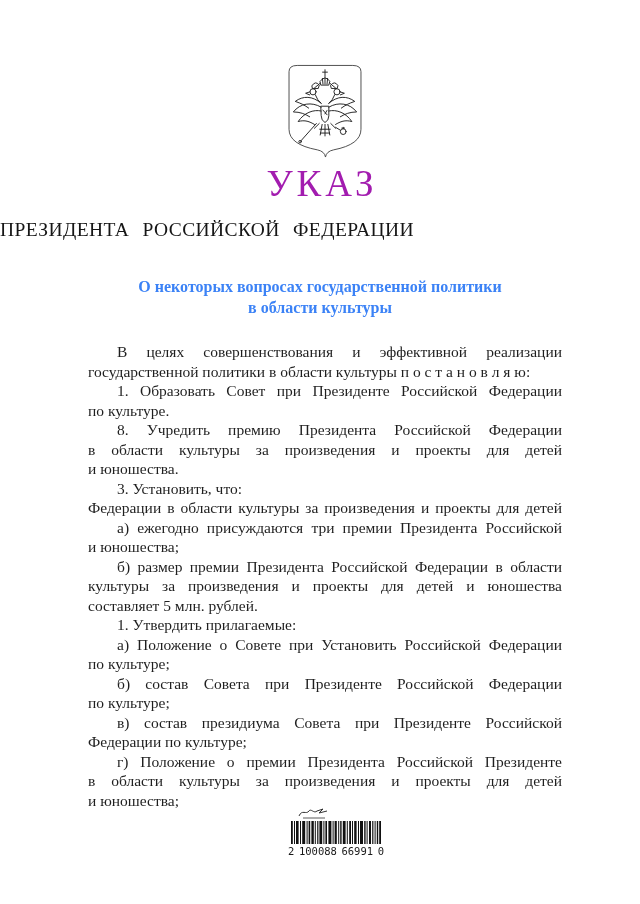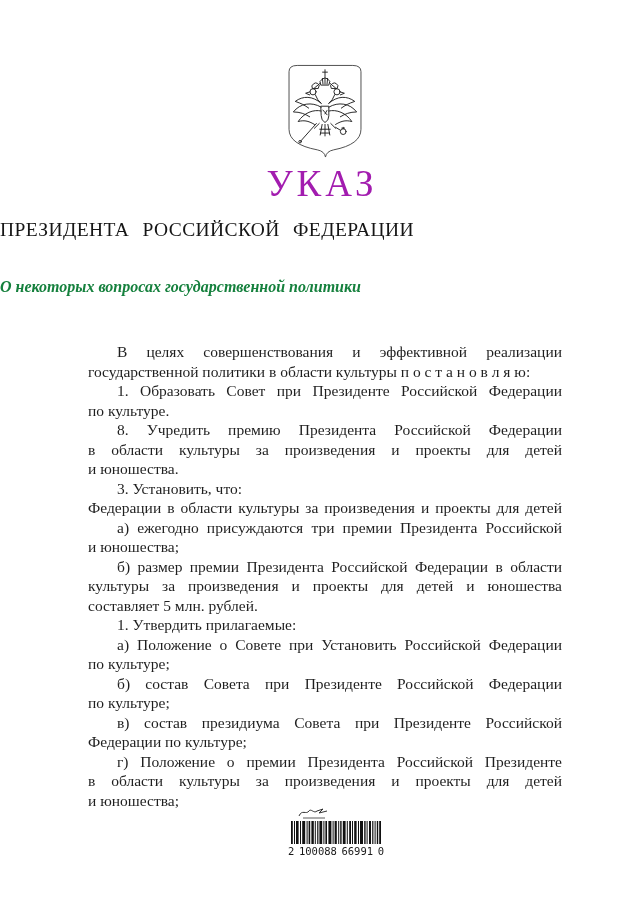--- a/index.html
+++ b/index.html
@@ -22,23 +22,22 @@
     text-align:center;font-size:37px;line-height:40px;
     letter-spacing:4px;text-indent:4px;color:#a21caf;
   }
   .issuer{
     position:absolute;top:197px;left:0;width:100%;
     text-align:left;font-size:19.5px;line-height:26px;
     letter-spacing:0.4px;word-spacing:8px;color:#161616;margin-top:20px;
   }
   .subject{
     position:absolute;top:276px;left:0;width:100%;
-    font-weight:bold;font-size:16px;line-height:21px;
-    color:#15803d;
-    font-style:italic;
+    text-align:center;font-weight:bold;font-size:16px;line-height:21px;
+    color:#3b82f6;
   }
   
   .doc-body{
     position:absolute;top:342px;left:79px;width:483px;
     font-size:15.5px;line-height:19.5px;color:#1f1f1f;
   }
   .para{margin:0;}
   .line{text-align:justify;text-align-last:justify;margin-left:9px;}
   .line.last{text-align-last:left;}
   .line.first{padding-left:29px;}
@@ -98,20 +97,21 @@
         <path d="M58 66 V67.6 M56.6 66.8 H59.4"></path>
       </g>
     </svg>
   </div>
 
   <div class="doc-type">УКАЗ</div>
   <div class="issuer">ПРЕЗИДЕНТА РОССИЙСКОЙ ФЕДЕРАЦИИ</div>
 
   <div class="subject">
     <div>О некоторых вопросах государственной политики</div>
+    <div>в области культуры</div>
   </div>
 
   <div class="doc-body">
       <div class="para">
         <div class="line first">В целях совершенствования и эффективной реализации</div>
         <div class="line last">государственной политики в области культуры п о с т а н о в л я ю:</div>
       </div>
       <div class="para">
         <div class="line first">1. Образовать Совет при Президенте Российской Федерации</div>
         <div class="line last">по культуре.</div>

